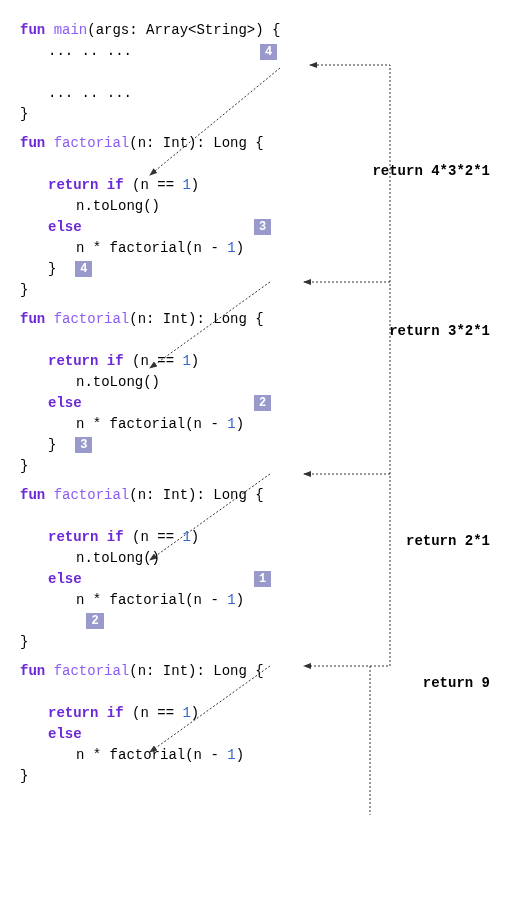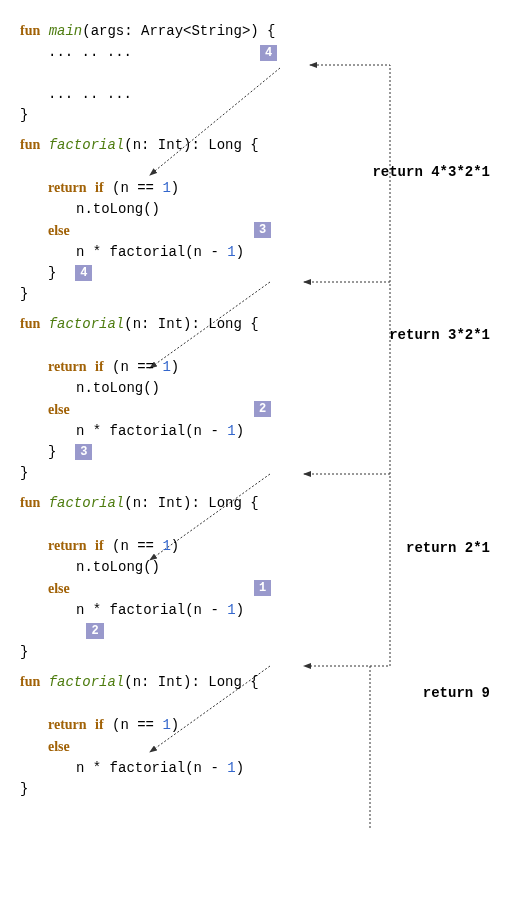--- a/index.html
+++ b/index.html
@@ -15,22 +15,22 @@
       position: relative;
     }
     .code-block {
       position: relative;
       margin-bottom: 8px;
     }
     .line {
       white-space: pre;
       position: relative;
     }
-    .kw { color: #a16207; font-weight: bold; font-family: Liberation Serif, serif; }
-    .fn { color: #4d7c0f; font-style: italic; }
+    .kw { color: #6d28d9; font-weight: bold; }
+    .fn { color: #8b5cf6; }
     .num { color: #3366cc; }
     .step-badge {
       display: inline-block;
       background: #9999cc;
       color: white;
       font-weight: bold;
       font-size: 12px;
       padding: 1px 5px;
       margin: 0 2px;
       vertical-align: middle;

